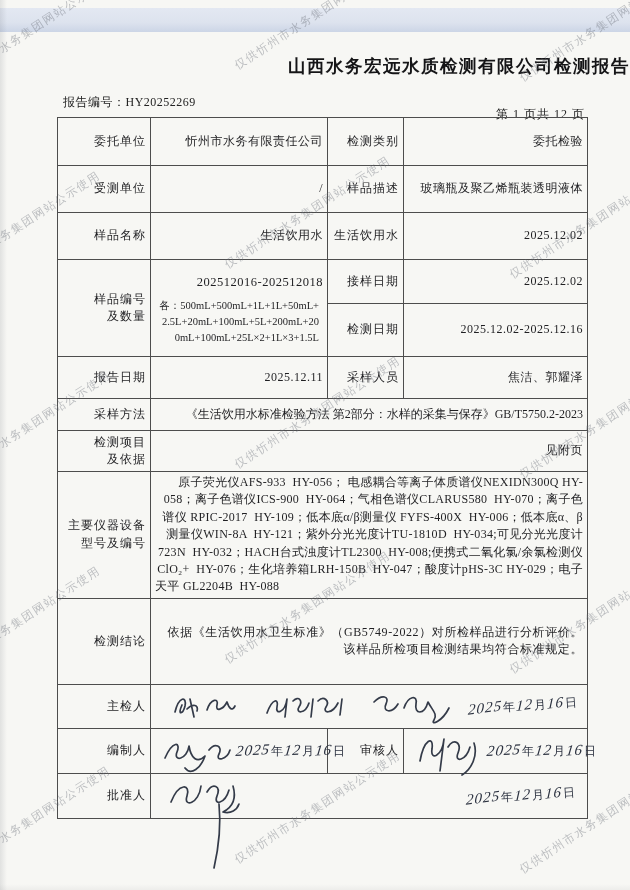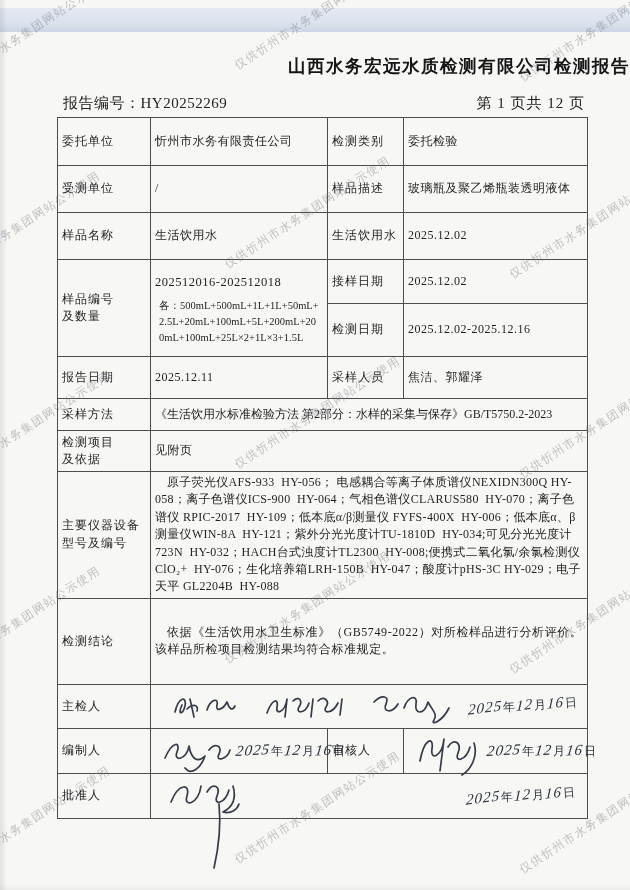--- a/index.html
+++ b/index.html
@@ -16,28 +16,28 @@
     background:linear-gradient(90deg,rgba(90,95,105,.14),rgba(90,95,105,0));}
   .scan-bottom-shade{position:absolute;left:0;bottom:0;width:630px;height:6px;
     background:linear-gradient(0deg,rgba(120,120,125,.08),rgba(120,120,125,0));}
 
   
   .wm{position:absolute;white-space:nowrap;font-size:11.5px;letter-spacing:1.5px;
     color:rgba(108,112,122,.42);transform:rotate(-33deg);pointer-events:none;z-index:6;}
 
   .title{position:absolute;left:0;top:54px;width:630px;text-align:right;
     font-size:17.5px;font-weight:bold;letter-spacing:1.5px;color:#151517;}
-  .meta{position:absolute;left:57px;top:94px;width:530px;height:18px;font-size:15px;color:#222;}
+  .meta{position:absolute;left:57px;top:94px;width:530px;height:18px;font-size:12px;color:#222;}
   .meta .rno{position:absolute;left:6px;top:0;letter-spacing:.5px;}
-  .meta .pg{position:absolute;right:2px;top:0;letter-spacing:1px;}
+  .meta .pg{position:absolute;right:2px;top:12px;letter-spacing:1px;}
 
   table.doc{position:absolute;left:57px;top:117px;width:530px;border-collapse:collapse;
     table-layout:fixed;z-index:2;}
   table.doc td{border:1px solid #4d4d4d;font-size:12px;color:#1f1f22;
-    text-align:left;vertical-align:middle;padding:2px 4px;position:relative;
+    text-align:right;vertical-align:middle;padding:2px 4px;position:relative;
     overflow:visible;line-height:1.45;margin-left:48px;}
   td.lbl{white-space:pre-line;letter-spacing:1px;}
   td.val{letter-spacing:.5px;}
   td.equip{text-align:justify;text-align-last:left;vertical-align:middle;
     padding:5px 7px;font-size:12px;line-height:1.37;letter-spacing:.3px;
     white-space:pre-wrap;text-indent:1em;}
   td.conclusion{text-align:left;vertical-align:middle;padding:6px 10px;
     white-space:pre-line;line-height:1.85;text-indent:1em;letter-spacing:.6px;}
   td.method{font-size:11.3px;letter-spacing:0;padding:2px 2px;white-space:nowrap;overflow:visible;}
   .snum{display:block;font-size:12.5px;margin:3px 0 7px 0;letter-spacing:.5px;font-family:Liberation Serif, serif;}

